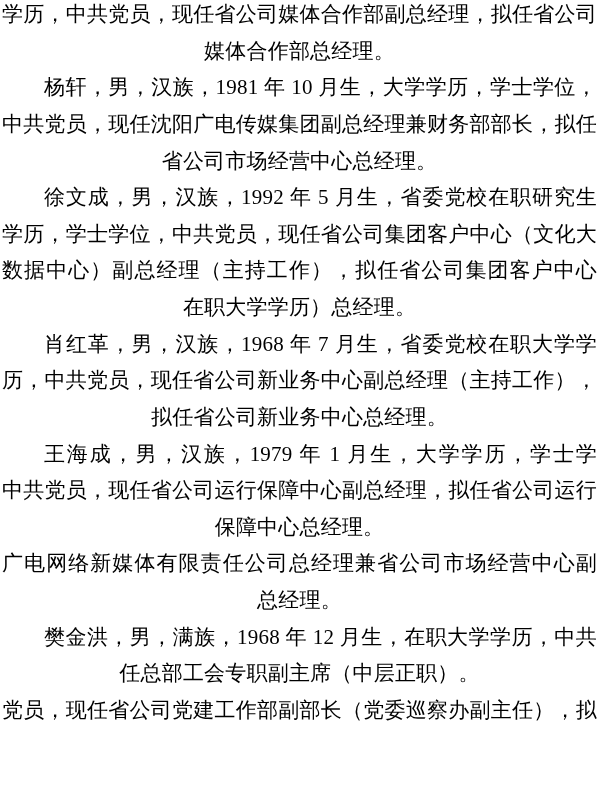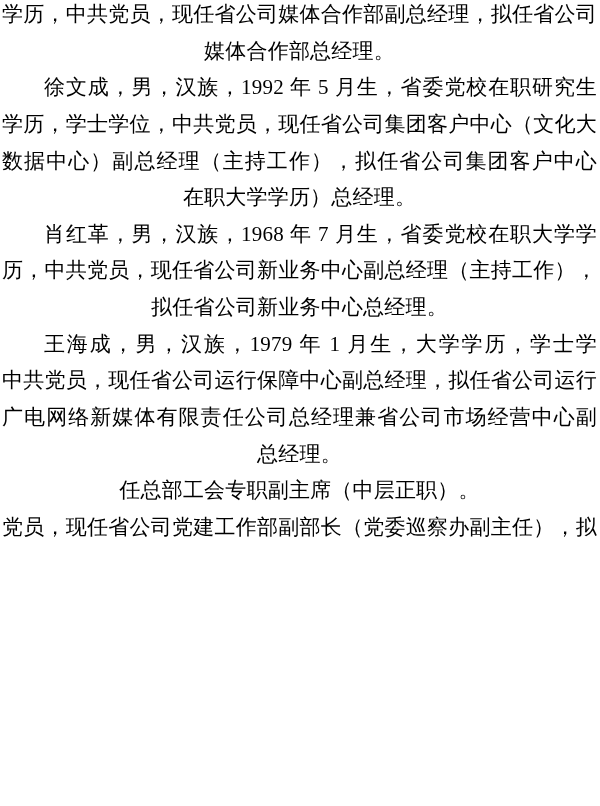--- a/index.html
+++ b/index.html
@@ -47,42 +47,49 @@
 </head>
 <body>
 
 <div class="page">
 
   <p class="para">
     <span class="line j">学历，中共党员，现任省公司媒体合作部副总经理，拟任省公司</span>
     <span class="line">媒体合作部总经理。</span>
   </p>
 
+  <p class="para">
+    <span class="line j ind">杨轩，男，汉族，1981 年 10 月生，大学学历，学士学位，</span>
+    <span class="line j">中共党员，现任沈阳广电传媒集团副总经理兼财务部部长，拟任</span>
+    <span class="line">省公司市场经营中心总经理。</span>
+  </p>
 
   <p class="para">
     <span class="line j ind">徐文成，男，汉族，1992 年 5 月生，省委党校在职研究生</span>
     <span class="line j">学历，学士学位，中共党员，现任省公司集团客户中心（文化大</span>
     <span class="line j">数据中心）副总经理（主持工作），拟任省公司集团客户中心（文</span>
     <span class="line">在职大学学历）总经理。</span>
   </p>
 
   <p class="para">
     <span class="line j ind">肖红革，男，汉族，1968 年 7 月生，省委党校在职大学学</span>
     <span class="line j">历，中共党员，现任省公司新业务中心副总经理（主持工作），</span>
     <span class="line">拟任省公司新业务中心总经理。</span>
   </p>
 
   <p class="para">
     <span class="line j ind">王海成，男，汉族，1979 年 1 月生，大学学历，学士学位，</span>
     <span class="line j">中共党员，现任省公司运行保障中心副总经理，拟任省公司运行</span>
+    <span class="line">保障中心总经理。</span>
   </p>
 
   <p class="para">
     <span class="line j">广电网络新媒体有限责任公司总经理兼省公司市场经营中心副</span>
     <span class="line">总经理。</span>
   </p>
 
   <p class="para">
+    <span class="line j ind">樊金洪，男，满族，1968 年 12 月生，在职大学学历，中共</span>
     <span class="line">任总部工会专职副主席（中层正职）。</span>
     <span class="line j">党员，现任省公司党建工作部副部长（党委巡察办副主任），拟</span>
   </p>
 
 </div>
 
 </body></html>

